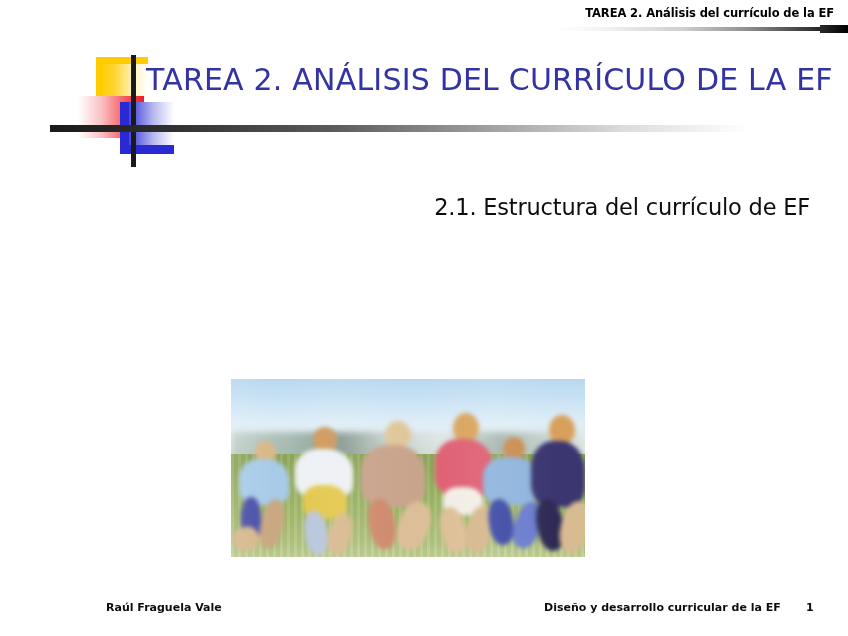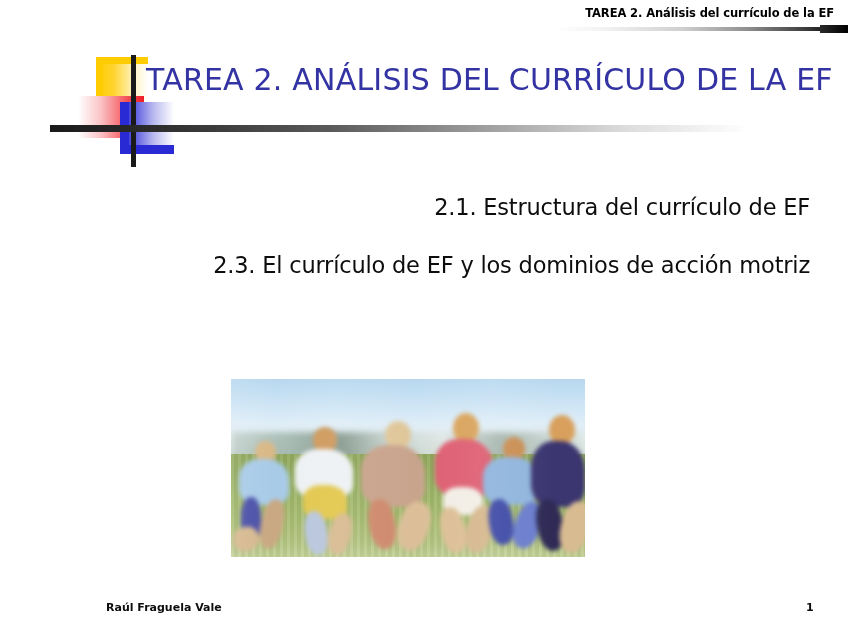--- a/index.html
+++ b/index.html
@@ -265,21 +265,20 @@
     <div class="logo-vbar"></div>
   </div>
 
   <div class="title-hbar"></div>
 
   <div class="title-text">TAREA 2. ANÁLISIS DEL CURRÍCULO DE LA EF</div>
 </div>
 
 <div class="body-list">
   <div class="body-line">2.1. Estructura del currículo de EF</div>
-  <div class="body-line">2.3. El currículo de EF y los dominios de acción motriz</div>
 </div>
 
 <div class="photo">
   <div class="photo-sky"></div>
   <div class="photo-hills"></div>
   <div class="photo-grass"></div>
 
   <div class="runner" style="left:4px; top:62px; width:64px; height:110px;">
     <div class="r-head" style="left:20px; top:0px;  width:21px; height:23px; background:#d9b886;"></div>
     <div class="r-torso" style="left:4px;  top:18px; width:50px; height:46px; background:#a8cbe8;"></div>
@@ -323,14 +322,15 @@
     <div class="r-torso" style="left:4px;  top:26px; width:54px; height:66px; background:#3b3570;"></div>
     <div class="r-leg" style="left:10px; top:84px; width:26px; height:52px; background:#2e2a55; transform:rotate(-10deg);"></div>
     <div class="r-leg" style="left:34px; top:86px; width:28px; height:52px; background:#d9bb92; transform:rotate(14deg);"></div>
   </div>
 
   <div class="photo-blur-overlay"></div>
 </div>
 
 <div class="footer">
   <div class="footer-left">Raúl Fraguela Vale</div>
+  <div class="footer-center">Diseño y desarrollo curricular de la EF</div>
   <div class="footer-page">1</div>
 </div>
 
 </body></html>

